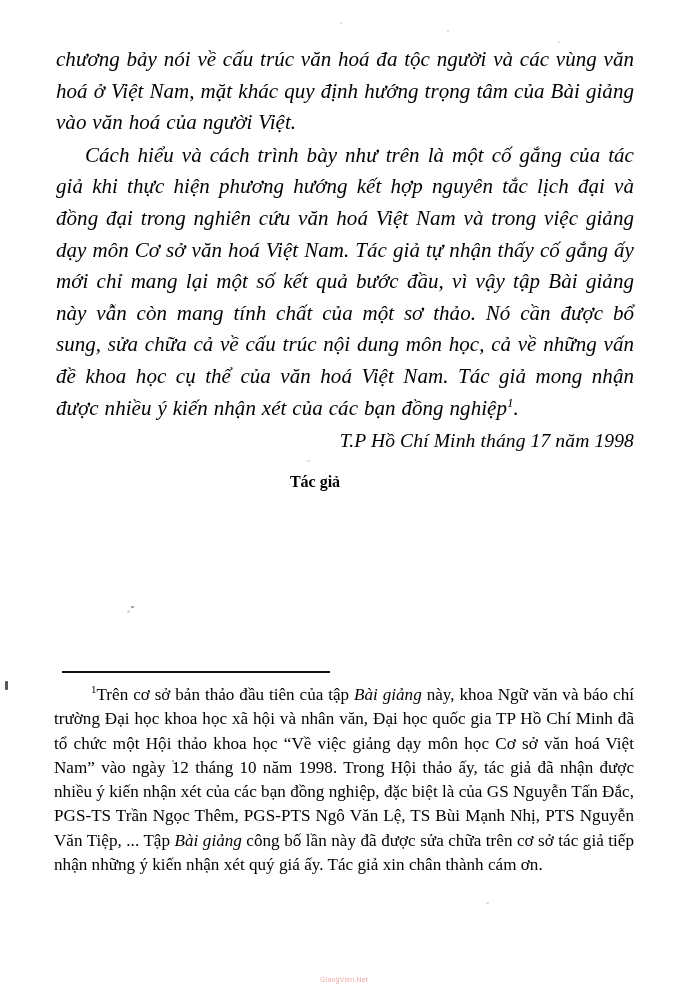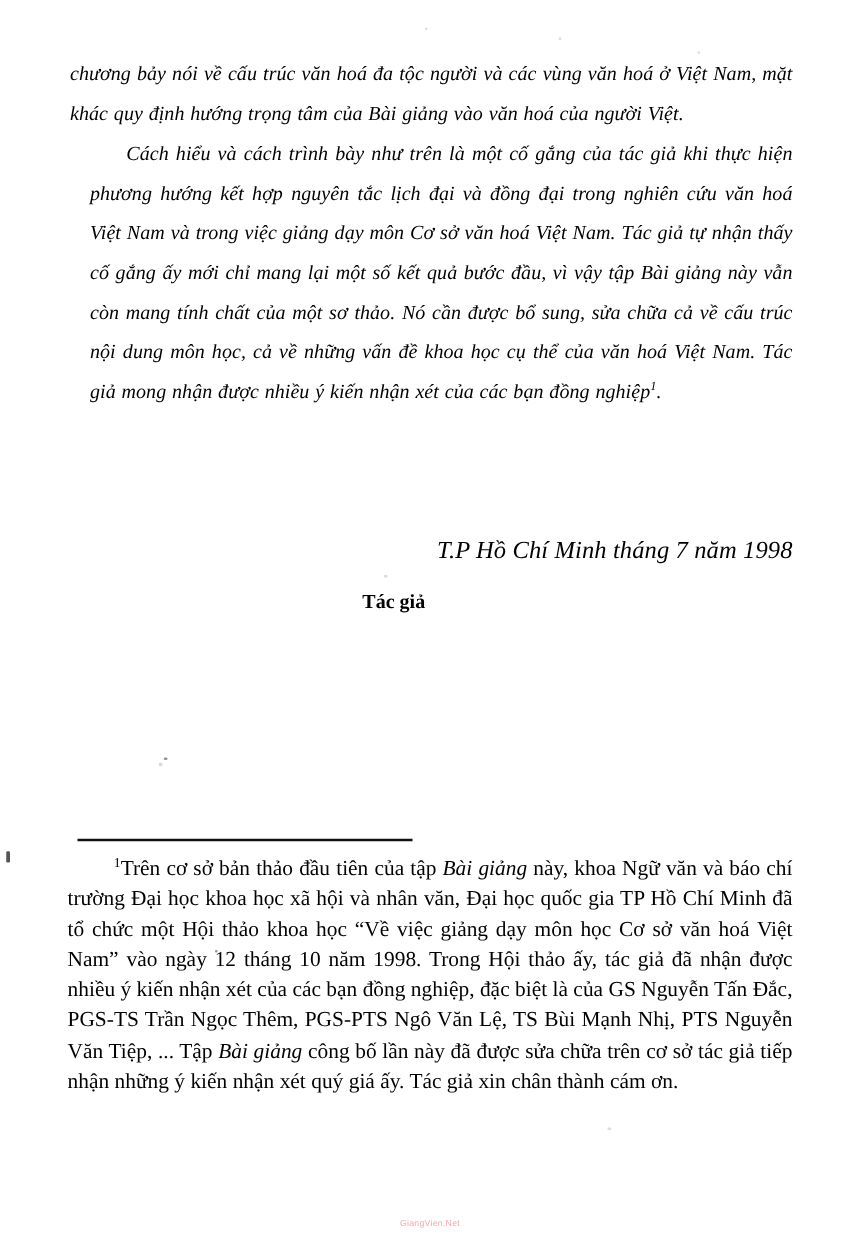--- a/index.html
+++ b/index.html
@@ -25,31 +25,30 @@
 
   
   .body-block {
     position: absolute;
     left: 56px;
     top: 44px;
     width: 578px;
   }
   .body-para {
     font-style: italic;
-    font-size: 16px;
+    font-size: 21px;
     line-height: 31.6px;
     text-align: justify;
     text-justify: inter-word;
     margin: 0;
     letter-spacing: 0.05px;
     word-spacing: 0.6px;
   }
   .body-para.indent {
     text-indent: 29px;
-    margin-left: 16px;
   }
   .body-para + .body-para {
     margin-top: 1px;
   }
   .fn-ref {
     font-size: 0.62em;
     vertical-align: super;
     font-style: italic;
     line-height: 0;
   }
@@ -148,21 +147,21 @@
 
 <div class="page">
 
   <div class="body-block">
 
     <p class="body-para">chương bảy nói về cấu trúc văn hoá đa tộc người và các vùng văn hoá ở Việt Nam, mặt khác quy định hướng trọng tâm của Bài giảng vào văn hoá của người Việt.</p>
 
     <p class="body-para indent"><span>Cách hiểu và cách trình bày như trên là một cố gắng của tác giả khi thực hiện phương hướng kết hợp nguyên tắc lịch đại và đồng đại trong nghiên cứu văn hoá Việt Nam và trong việc giảng dạy môn Cơ sở văn hoá Việt Nam. Tác giả tự nhận thấy cố gắng ấy mới chỉ mang lại một số kết quả bước đầu, vì vậy tập Bài giảng này vẫn còn mang tính chất của một sơ thảo. Nó cần được bổ sung, sửa chữa cả về cấu trúc nội dung môn học, cả về những vấn đề khoa học cụ thể của văn hoá Việt Nam. Tác giả mong nhận được nhiều ý kiến nhận xét của các bạn đồng nghiệp</span><sup class="fn-ref">1</sup><span>.</span></p>
   </div>
 
-  <div class="signoff-place">T.P Hồ Chí Minh tháng 7 năm 1998</div>
+  <div class="signoff-place">T.P Hồ Chí Minh tháng 17 năm 1998</div>
 
   <div class="signoff-author">Tác giả</div>
 
   <div class="footnote-rule"></div>
 
   <div class="footnote-block">
     <p class="footnote-text"><sup class="footnote-num">1</sup><span>Trên cơ sở bản thảo đầu tiên của tập </span><span class="it">Bài giảng</span><span> này, khoa Ngữ văn và báo chí trường Đại học khoa học xã hội và nhân văn, Đại học quốc gia TP Hồ Chí Minh đã tổ chức một Hội thảo khoa học “Về việc giảng dạy môn học Cơ sở văn hoá Việt Nam” vào ngày 12 tháng 10 năm 1998. Trong Hội thảo ấy, tác giả đã nhận được nhiều ý kiến nhận xét của các bạn đồng nghiệp, đặc biệt là của GS Nguyễn Tấn Đắc, PGS-TS Trần Ngọc Thêm, PGS-PTS Ngô Văn Lệ, TS Bùi Mạnh Nhị, PTS Nguyễn Văn Tiệp, ... Tập </span><span class="it">Bài giảng</span><span> công bố lần này đã được sửa chữa trên cơ sở tác giả tiếp nhận những ý kiến nhận xét quý giá ấy. Tác giả xin chân thành cám ơn.</span></p>
   </div>
 
   <div class="watermark">GiangVien.Net</div>

